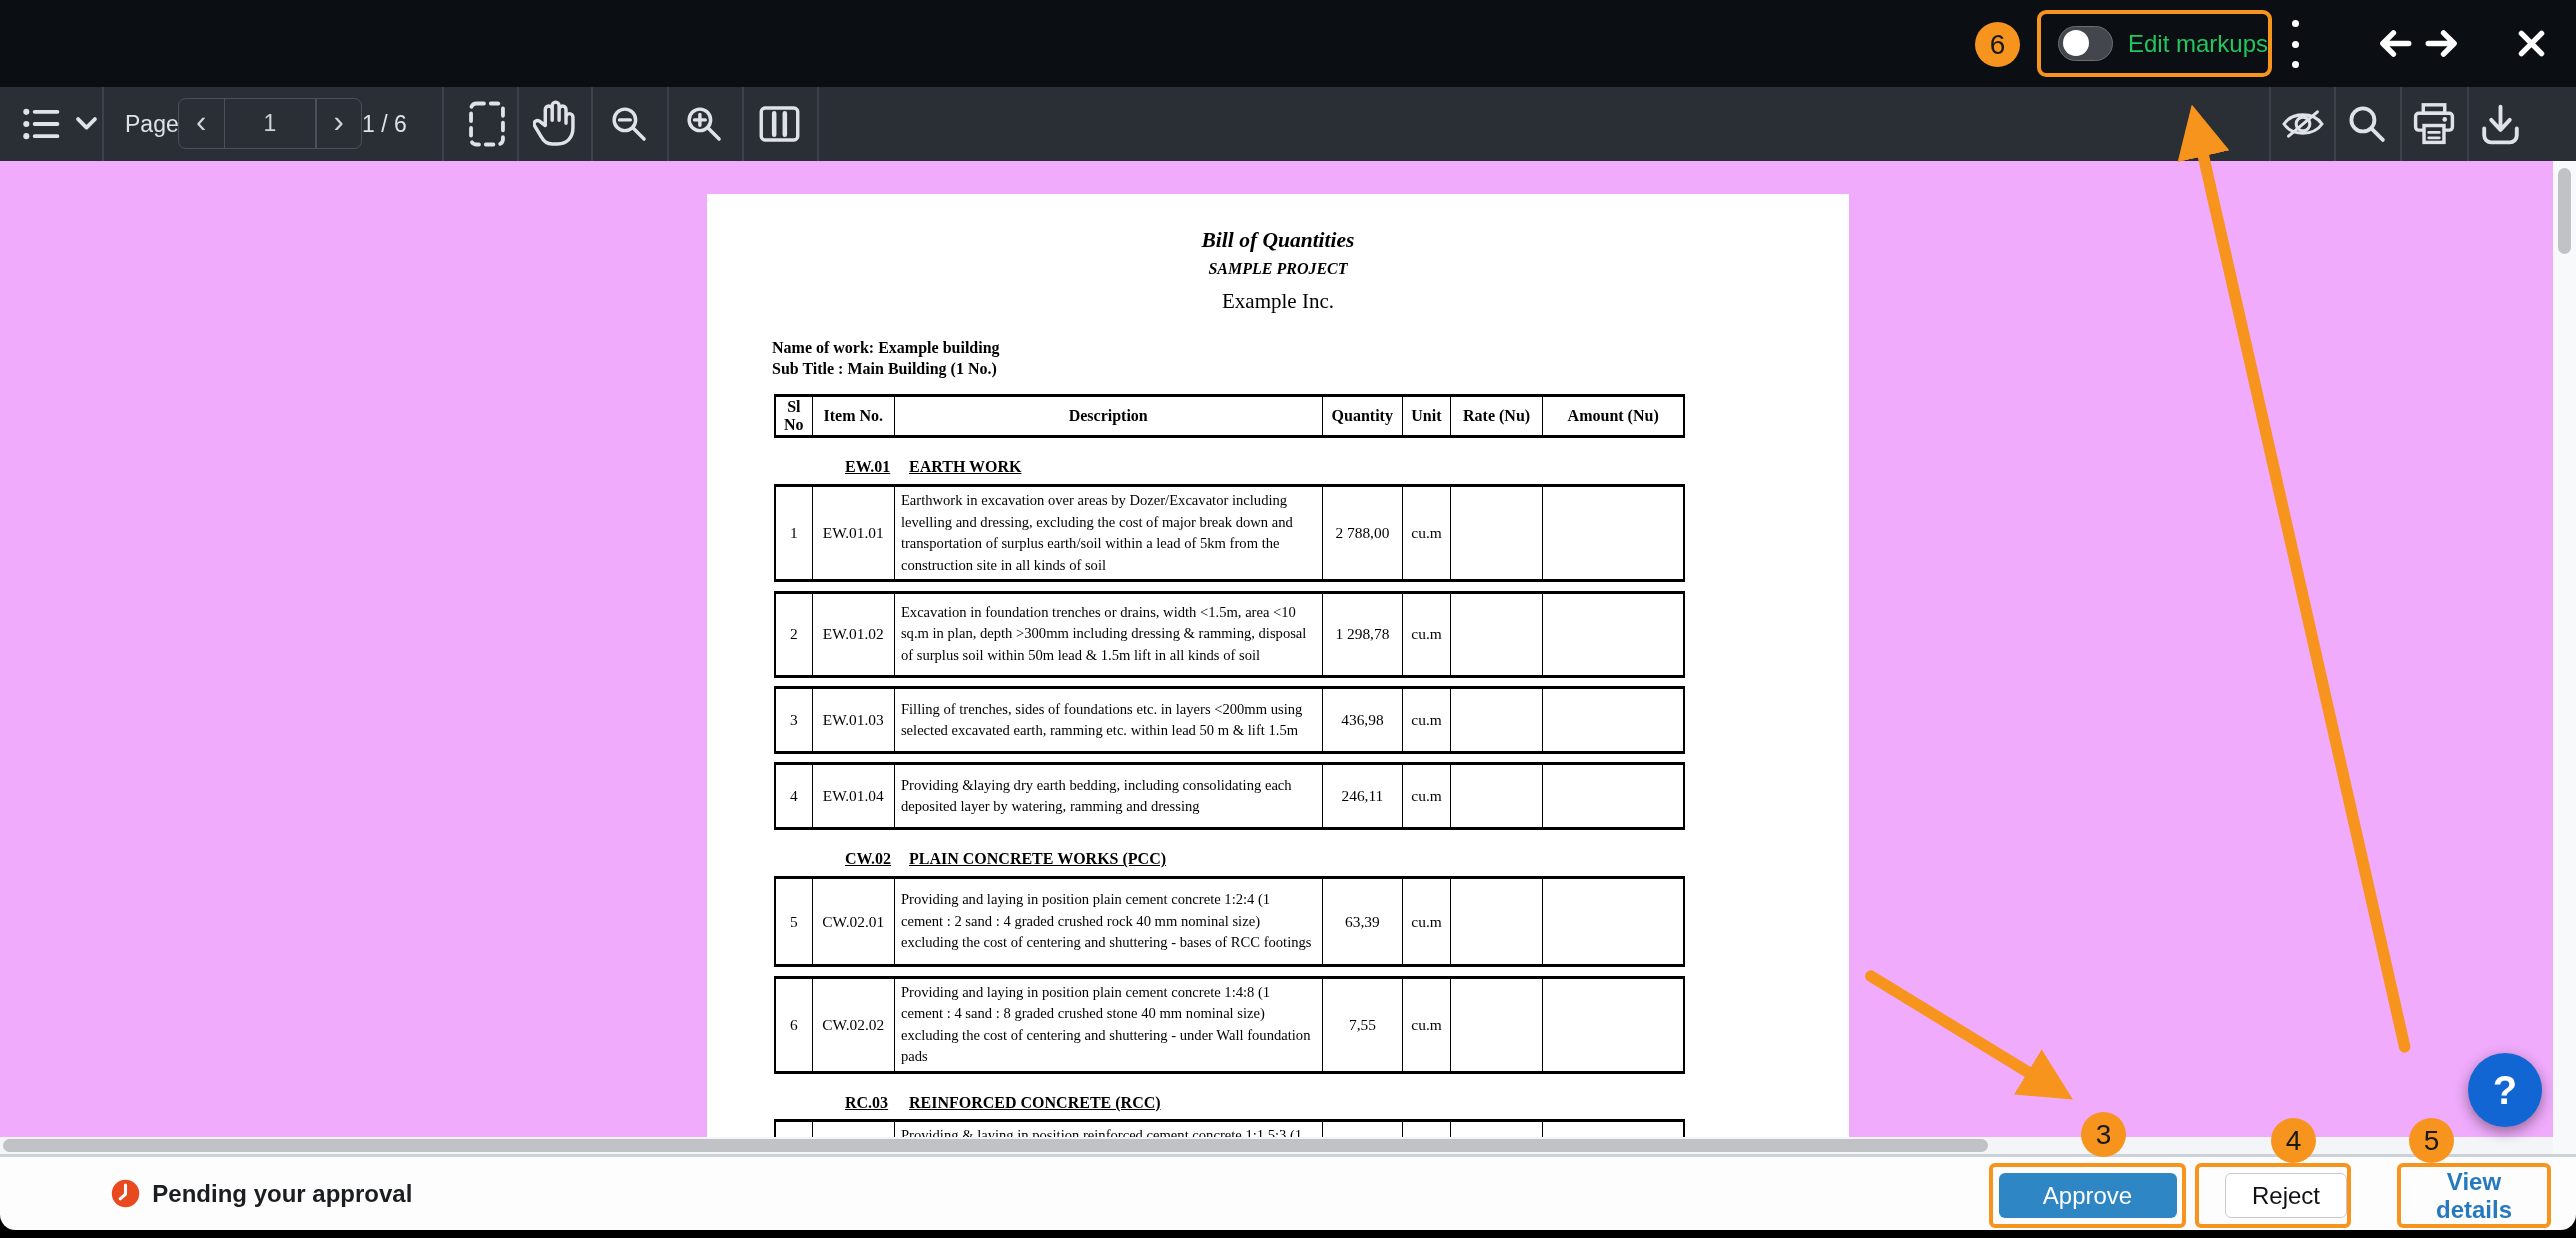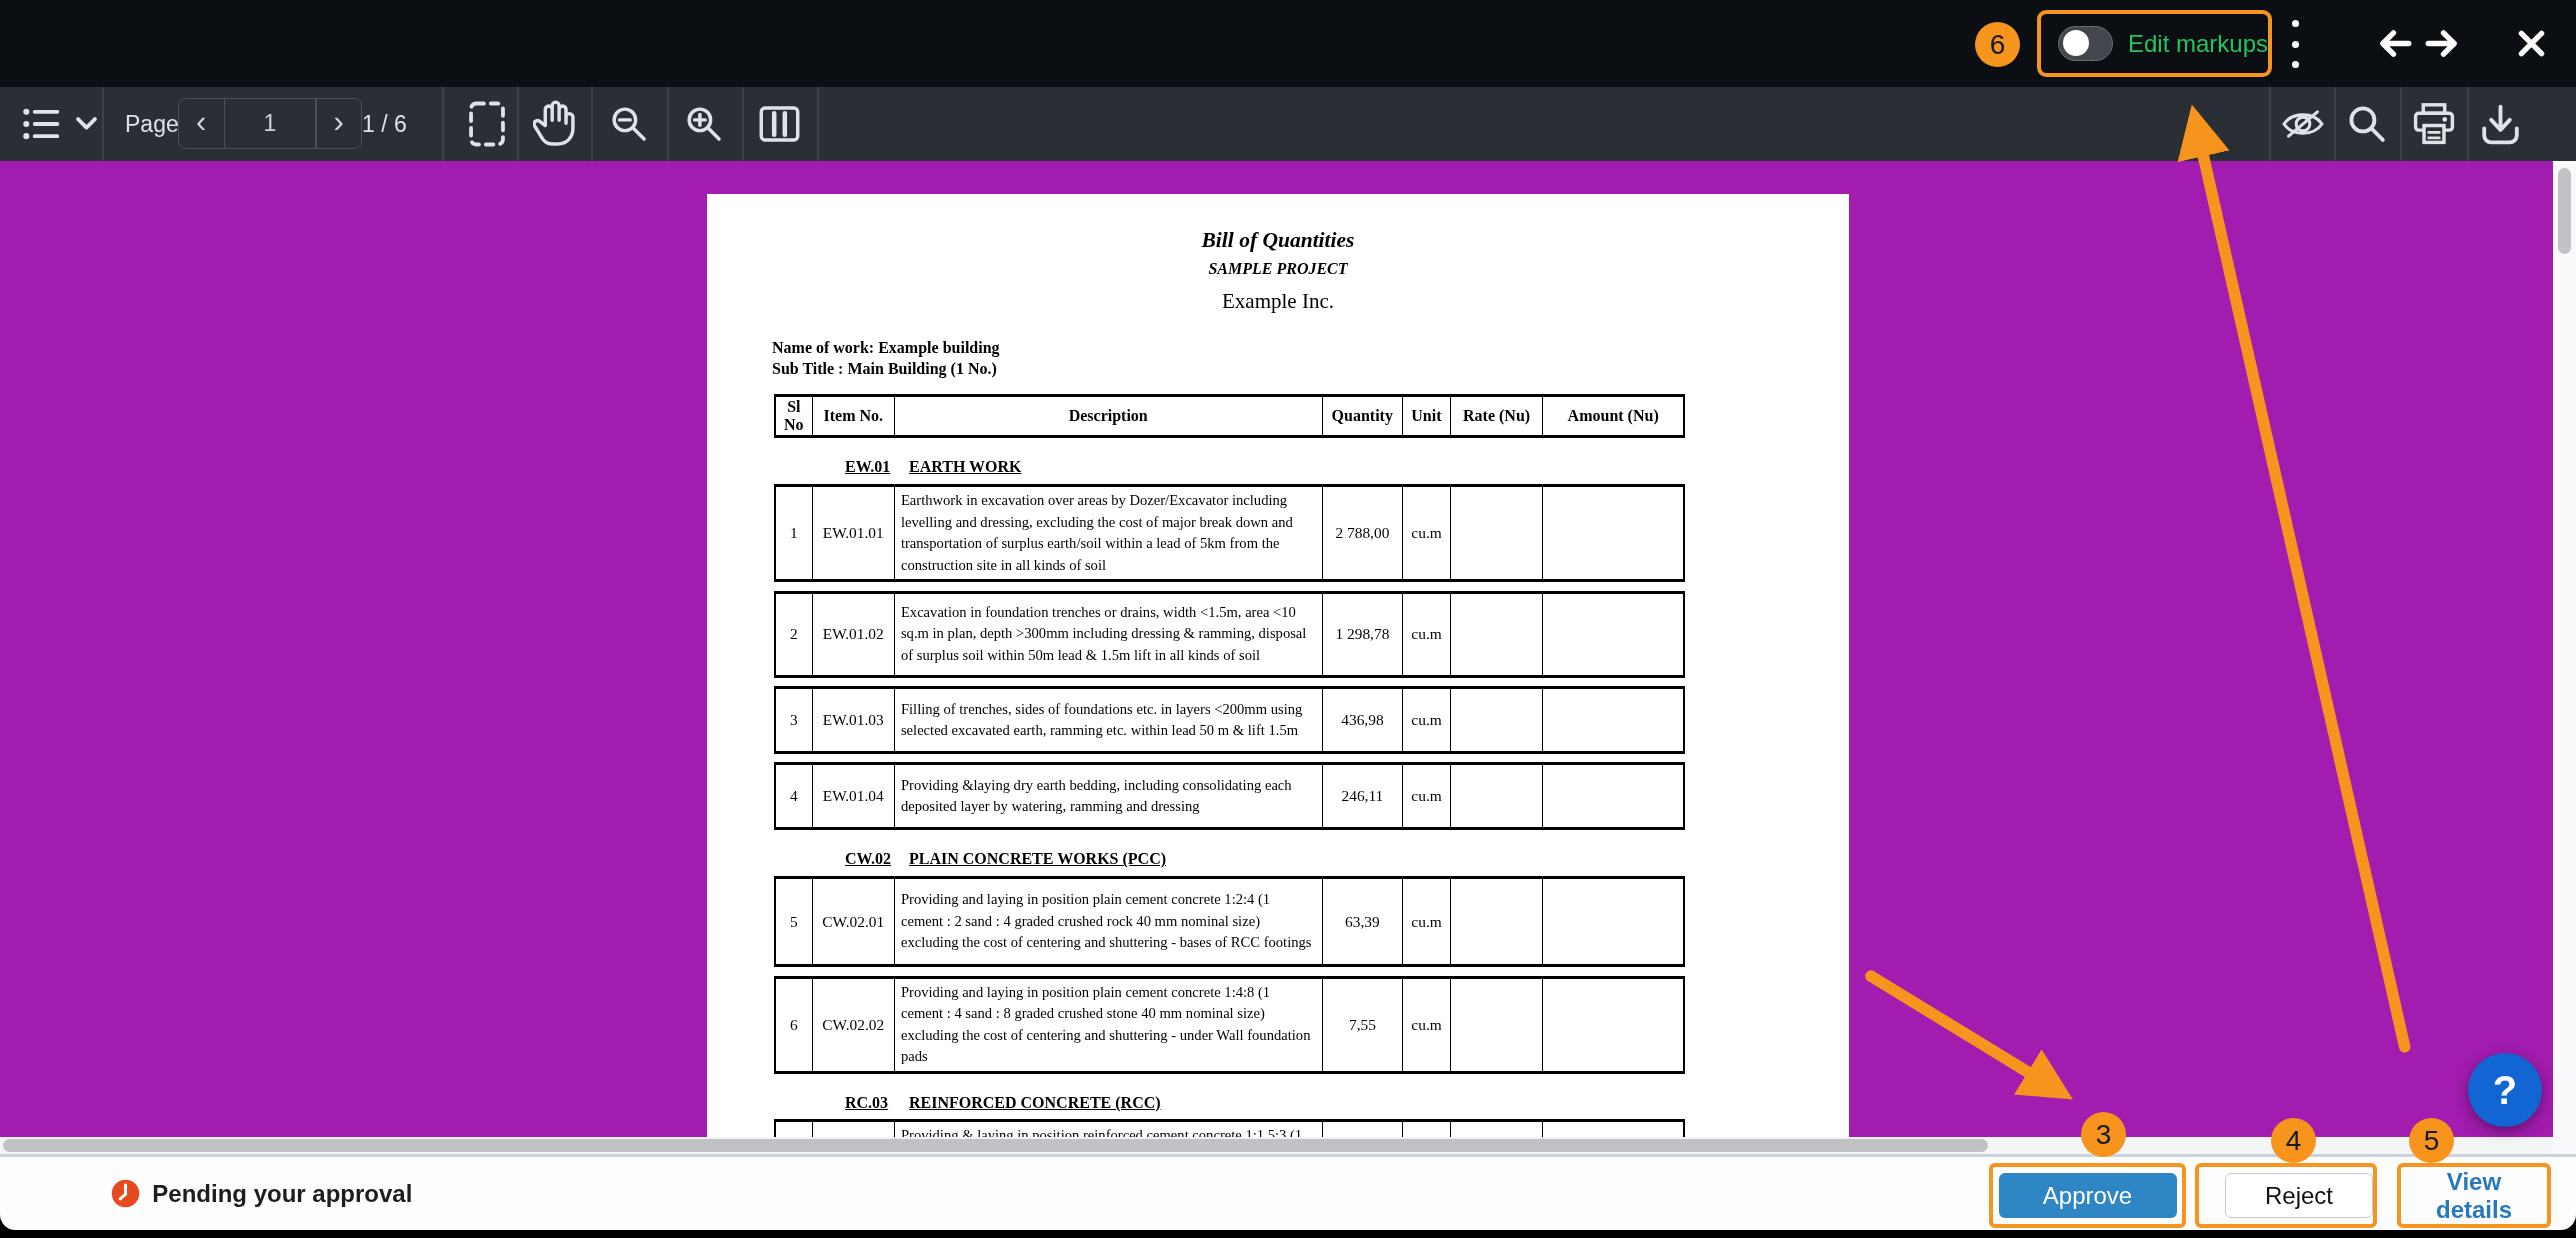--- a/index.html
+++ b/index.html
@@ -23,21 +23,21 @@
   .tdiv{position:absolute;top:0;width:1.5px;height:74px;background:#3c414a;}
   .ticon{position:absolute;top:0;height:74px;display:flex;align-items:center;justify-content:center;cursor:pointer;}
   .tlabel{position:absolute;top:0;height:74px;display:flex;align-items:center;color:#dfe2e6;font-size:23px;}
   .pagectl{position:absolute;left:178px;top:10.8px;width:184px;height:51px;border:1.5px solid #4b515b;
            border-radius:7.7px;box-sizing:border-box;display:flex;}
   .pagectl .seg{display:flex;align-items:center;justify-content:center;color:#cfd3d9;}
   .pagectl .sdiv{width:1.5px;background:#4b515b;}
   .chev{font-size:31px;line-height:1;padding-bottom:4.6px;}
   .pageval{color:#fff;font-size:23px;}
   
-  .viewer{position:absolute;left:0;top:161px;width:2553px;height:976px;background:#a21caf;overflow:hidden;}
+  .viewer{position:absolute;left:0;top:161px;width:2553px;height:976px;background:#f0abfc;overflow:hidden;}
   .page{position:absolute;left:707px;top:33px;width:1142px;height:1152px;background:#fff;
         font-family:"Liberation Serif",serif;color:#000;}
   .doc-center{text-align:center;padding-top:34px;}
   .doc-title{font-size:21.5px;font-weight:bold;font-style:italic;}
   .doc-sub{font-size:16px;font-weight:bold;font-style:italic;margin-top:7px;}
   .doc-co{font-size:21px;margin-top:11px;}
   .doc-meta{margin:23px 0 0 65px;font-size:16px;font-weight:bold;line-height:21px;}
   .boq{margin:15.4px 0 0 67px;width:911px;}
   .trow{display:flex;box-sizing:border-box;border:2.3px solid #000;border-top-width:3.1px;border-bottom-width:3.1px;background:#fff;}
   .cell{box-sizing:border-box;border-right:1.5px solid #000;display:flex;align-items:center;
@@ -324,21 +324,21 @@
     <div class="status">
       <svg width="29" height="29" viewBox="0 0 38 38">
         <circle cx="19" cy="19" r="18" fill="#E8491F"></circle>
         <path d="M19 8 V20 L12 26" fill="none" stroke="#fff" stroke-width="4" stroke-linecap="round" stroke-linejoin="round"></path>
       </svg>
       <span class="txt">Pending your approval</span>
     </div>
     <div class="obox" style="left:1989px;width:197px;">
       <button class="btn-approve">Approve</button>
     </div>
-    <div class="obox" style="left:2195px;width:182px;padding-left:26px;">
+    <div class="obox" style="left:2195px;width:156px;padding-left:26px;">
       <button class="btn-reject">Reject</button>
     </div>
     <div class="obox" style="left:2397px;width:154px;">
       <button class="link-view">View details</button>
     </div>
   </div>
 
   <div class="helpbtn">
     <span>?</span>
   </div>

